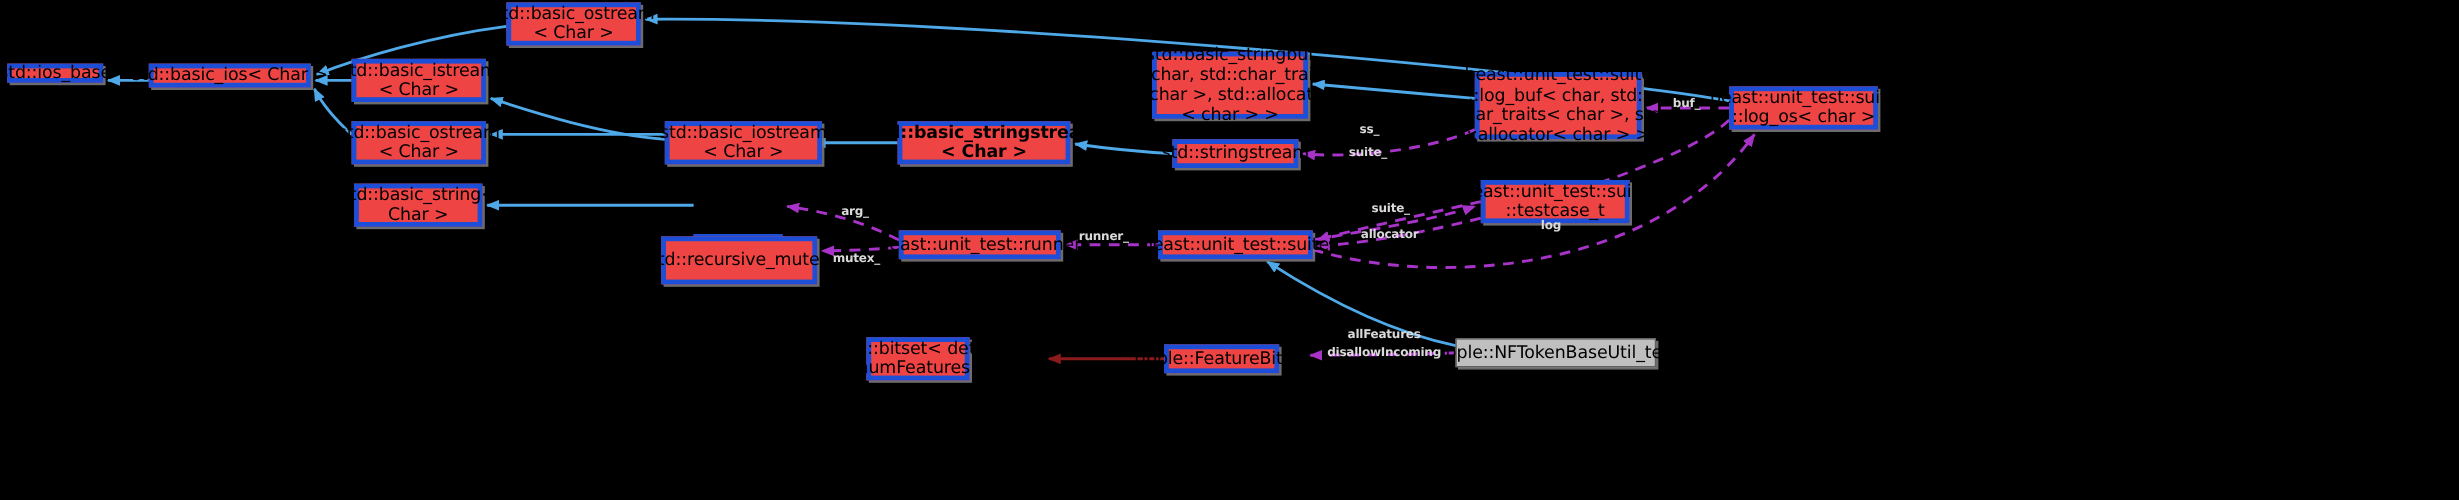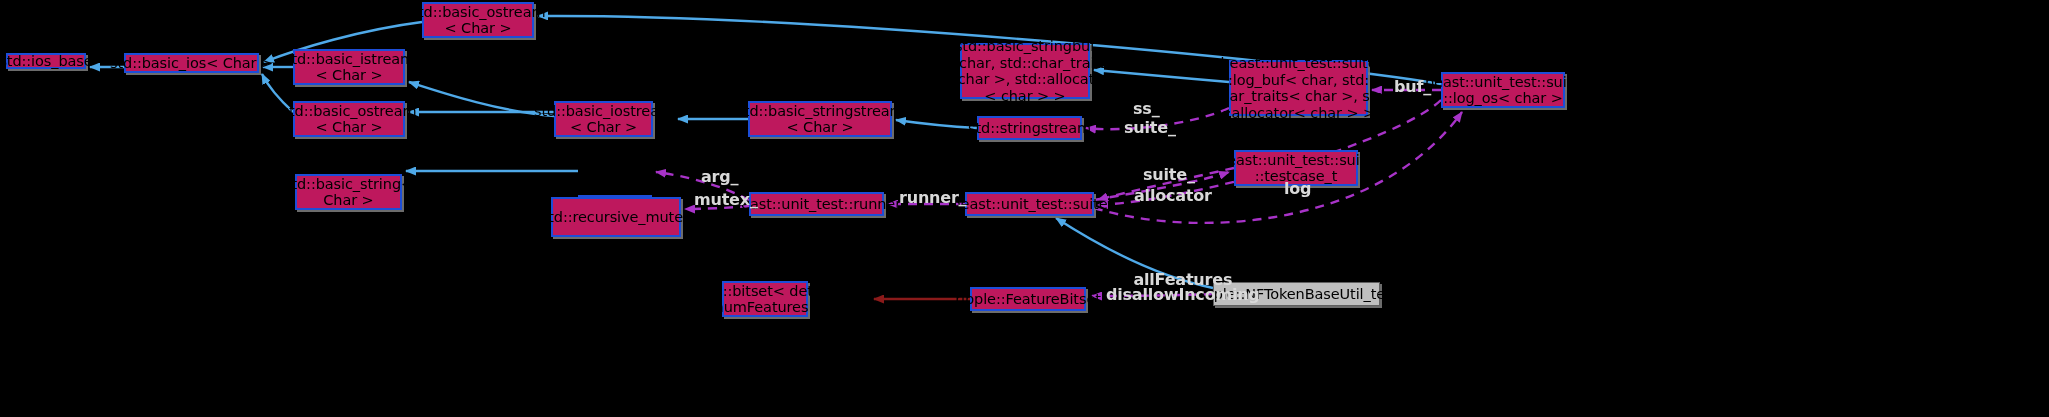--- a/index.html
+++ b/index.html
@@ -8,41 +8,41 @@
     width:2049px;
     height:417px;
     background:#000000;
     overflow:hidden;
     font-family:"DejaVu Sans","Liberation Sans",sans-serif;
   }
   svg.edges{position:absolute;left:0;top:0;width:2049px;height:417px;}
   .node{
     position:absolute;
     box-sizing:border-box;
-    background:#be185d;
-    border:2px solid #1d4ed8;
+    background:#ef4444;
+    border:4px solid #1d4ed8;
     box-shadow:2px 2px 0 rgba(120,120,120,0.9);
     color:#000000;
     display:flex;
     align-items:center;
     justify-content:center;
     text-align:center;
     font-size:14.5px;
     line-height:16.5px;
     white-space:pre;
     letter-spacing:-0.1px;
   }
   .node.highlight{
     background:#bfbfbf;
     border:1px solid #606060;
   }
   .edge-label{
     position:absolute;
     color:#d9d9d9;
-    font-size:16px;
+    font-size:10px;
     line-height:15px;
     font-weight:bold;
     white-space:pre;
     text-align:center;
     letter-spacing:-0.2px;
   }
 </style>
 </head>
 <body>
 
@@ -96,55 +96,55 @@
 
   <div id="nodes-layer">
       <div class="node" style="left: 6px; top: 53px; width: 80px; height: 16px;">std::ios_base</div>
       <div class="node" style="left: 124px; top: 53px; width: 135px; height: 20px;">std::basic_ios&lt; Char &gt;</div>
       <div class="node" style="left: 422px; top: 2px; width: 112px; height: 36px;">std::basic_ostream
 &lt; Char &gt;</div>
       <div class="node" style="left: 293px; top: 49px; width: 112px; height: 36px;">std::basic_istream
 &lt; Char &gt;</div>
       <div class="node" style="left: 293px; top: 101px; width: 112px; height: 36px;">std::basic_ostream
 &lt; Char &gt;</div>
-      <div class="node" style="left: 295px; top: 153px; width: 107px; height: 36px; margin-top: 21px;">std::basic_string&lt;
+      <div class="node" style="left: 295px; top: 153px; width: 107px; height: 36px;">std::basic_string&lt;
 Char &gt;</div>
-      <div class="node" style="left: 554px; top: 101px; width: 99px; height: 36px;">std::basic_iostream
+      <div class="node" style="left: 554px; top: 101px; width: 131px; height: 36px;">std::basic_iostream
 &lt; Char &gt;</div>
       <div class="node" style="left: 578px; top: 159px; width: 74px; height: 24px; margin-top: 36px;">std::string</div>
       <div class="node" style="left: 551px; top: 197px; width: 130px; height: 40px;">std::recursive_mutex</div>
-      <div class="node" style="left: 748px; top: 101px; width: 144px; height: 36px;">std::basic_stringstream
+      <div class="node" style="left: 748px; top: 101px; width: 144px; height: 36px; font-weight: bold;">std::basic_stringstream
 &lt; Char &gt;</div>
       <div class="node" style="left: 960px; top: 43px; width: 130px; height: 56px;">std::basic_stringbuf
 &lt; char, std::char_traits
 &lt; char &gt;, std::allocator
 &lt; char &gt; &gt;</div>
       <div class="node" style="left: 977px; top: 116px; width: 105px; height: 24px;">std::stringstream</div>
       <div class="node" style="left: 749px; top: 192px; width: 135px; height: 24px;">beast::unit_test::runner</div>
       <div class="node" style="left: 965px; top: 192px; width: 129px; height: 24px;">beast::unit_test::suite</div>
       <div class="node" style="left: 1229px; top: 60px; width: 139px; height: 56px;">beast::unit_test::suite
 ::log_buf&lt; char, std::
 char_traits&lt; char &gt;, std
 ::allocator&lt; char &gt; &gt;</div>
       <div class="node" style="left: 1234px; top: 150px; width: 124px; height: 36px;">beast::unit_test::suite
 ::testcase_t</div>
       <div class="node" style="left: 1441px; top: 72px; width: 124px; height: 36px;">beast::unit_test::suite
 ::log_os&lt; char &gt;</div>
       <div class="node" style="left: 722px; top: 281px; width: 86px; height: 36px;">std::bitset&lt; detail
 ::numFeatures &gt;</div>
-      <div class="node" style="left: 970px; top: 287px; width: 116px; height: 24px;">ripple::FeatureBitset</div>
+      <div class="node" style="left: 970px; top: 287px; width: 96px; height: 24px;">ripple::FeatureBitset</div>
       <div class="node highlight" style="left: 1213px; top: 282px; width: 167px; height: 24px;">ripple::NFTokenBaseUtil_test</div>
     </div>
   <div id="labels-layer">
       <div class="edge-label" style="left: 1133px; top: 101px;">ss_</div>
       <div class="edge-label" style="left: 1124px; top: 120px;">suite_</div>
       <div class="edge-label" style="left: 1143px; top: 167px;">suite_</div>
       <div class="edge-label" style="left: 1134px; top: 188px;">allocator</div>
       <div class="edge-label" style="left: 1284px; top: 181px;">log</div>
       <div class="edge-label" style="left: 1394px; top: 79px;">buf_</div>
       <div class="edge-label" style="left: 899px; top: 190px;">runner_</div>
-      <div class="edge-label" style="left: 694px; top: 192px; text-align: center;">mutex_</div>
+      <div class="edge-label" style="left: 694px; top: 208px; text-align: center;">mutex_</div>
       <div class="edge-label" style="left: 701px; top: 169px;">arg_</div>
       <div class="edge-label" style="left: 1106px; top: 272px;">allFeatures
 disallowIncoming</div>
     </div>
 
 </div>
 
 </body></html>

